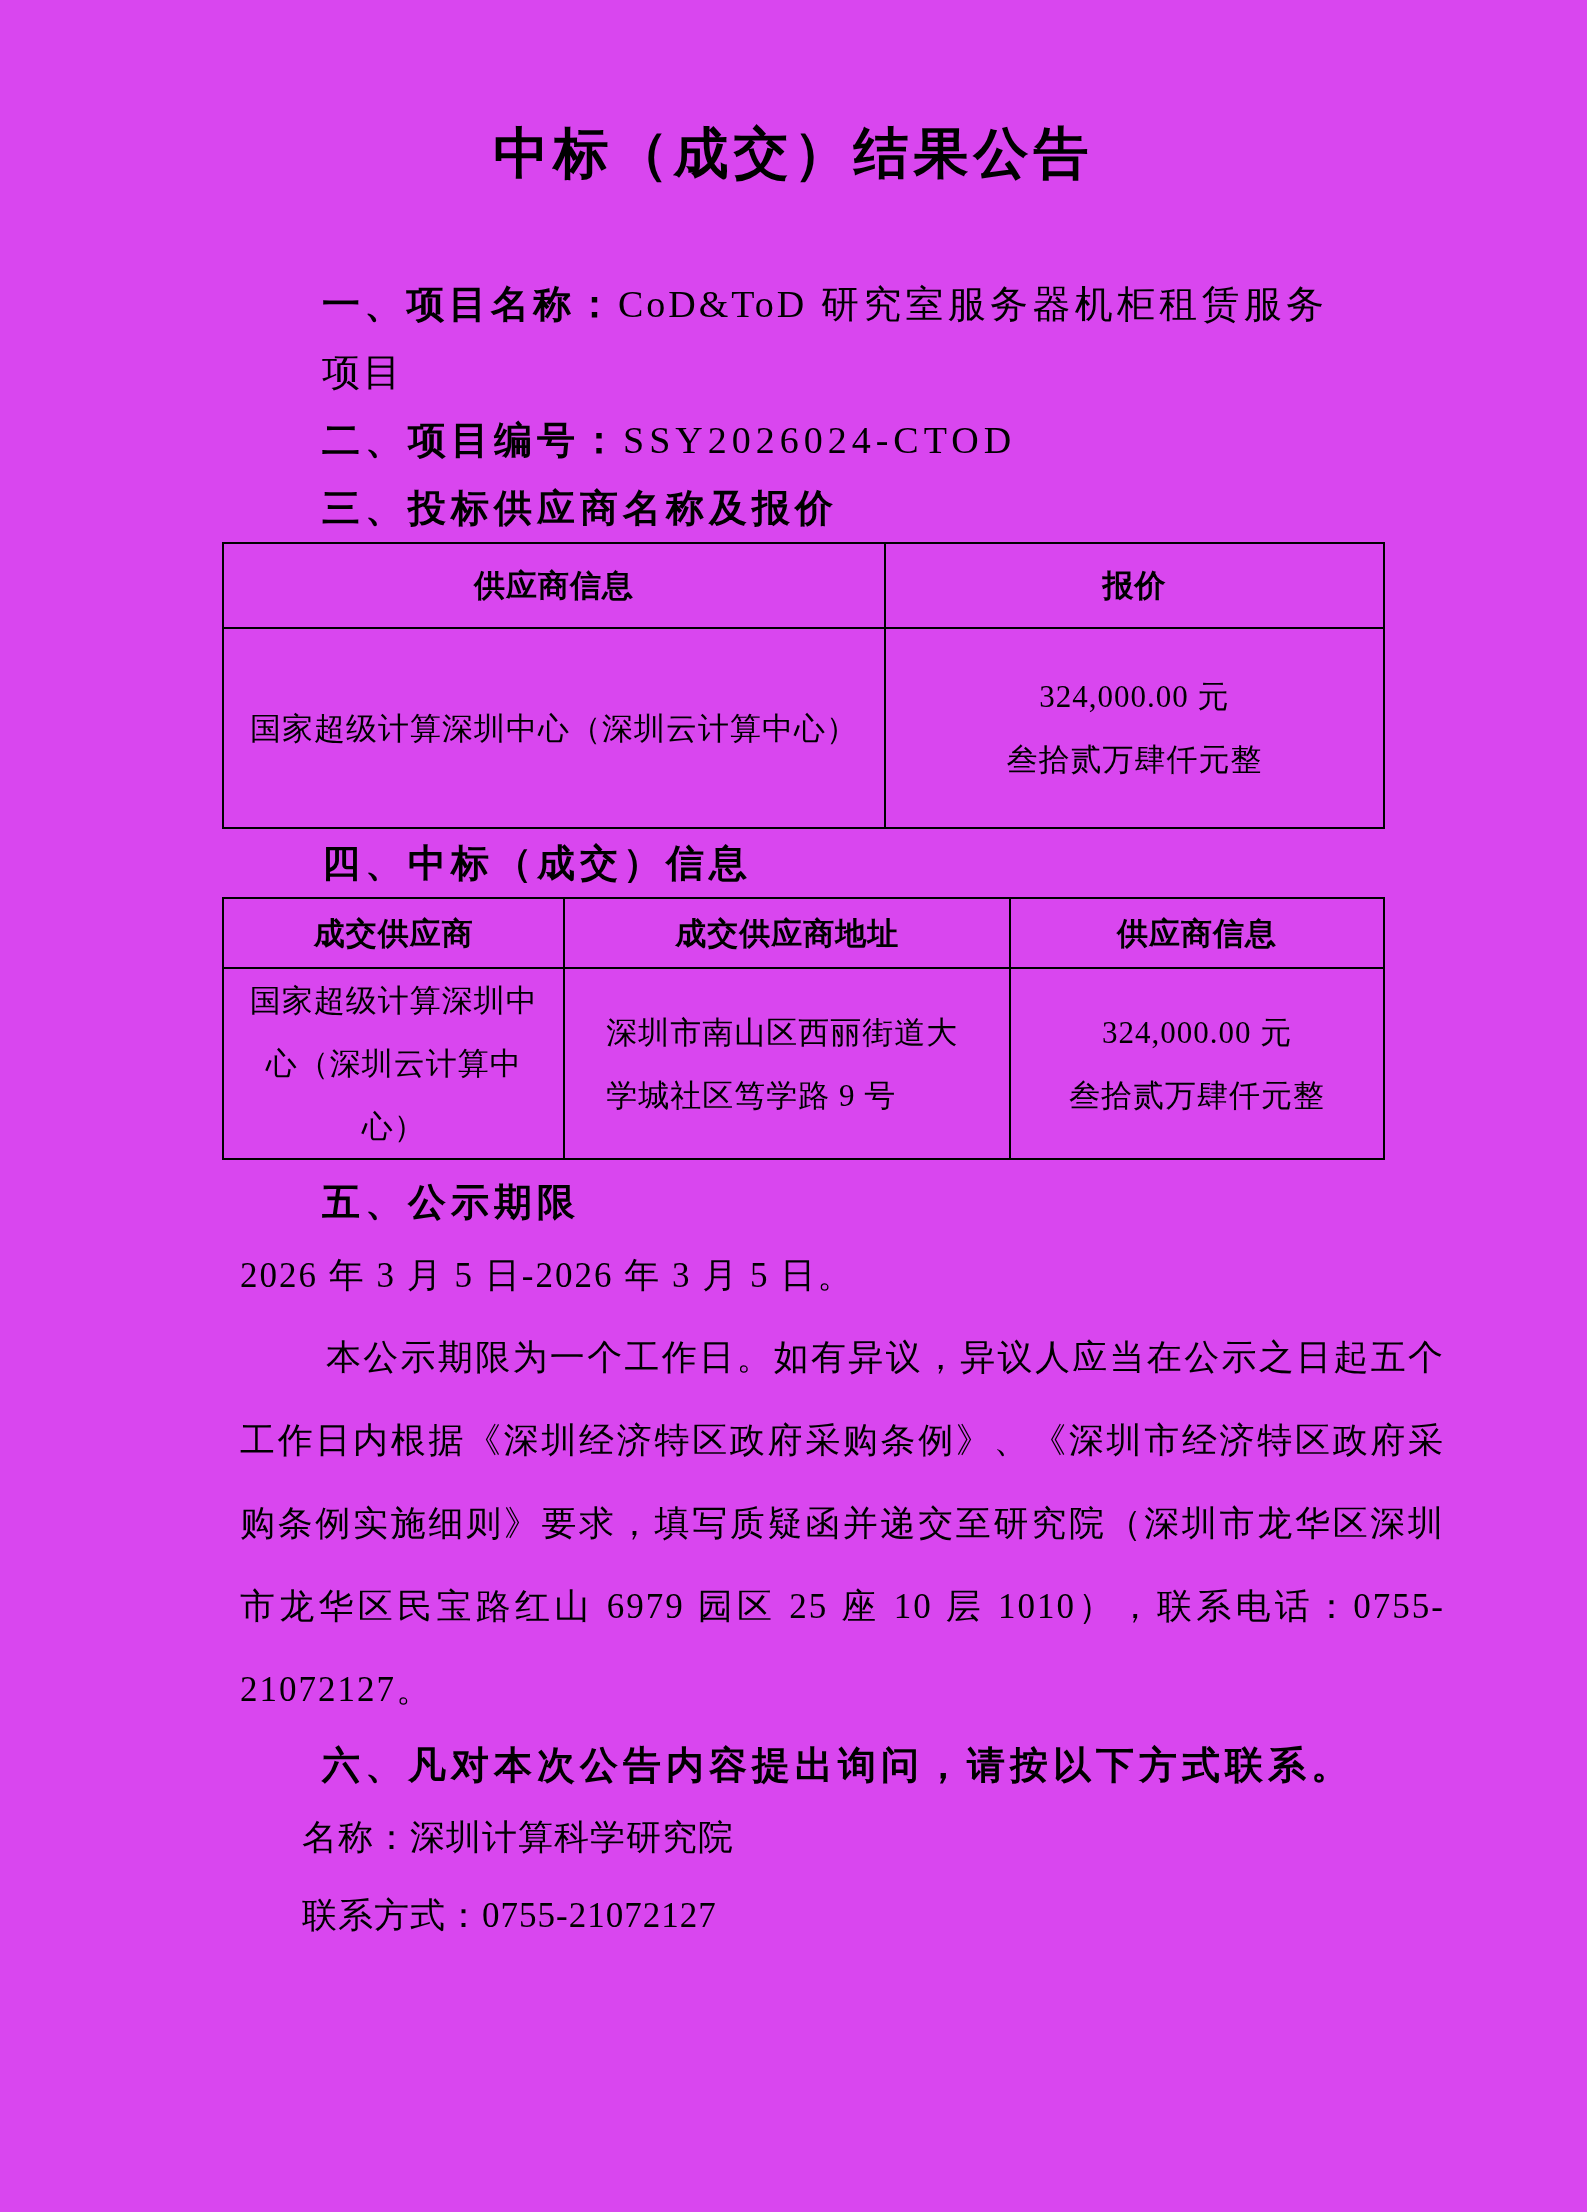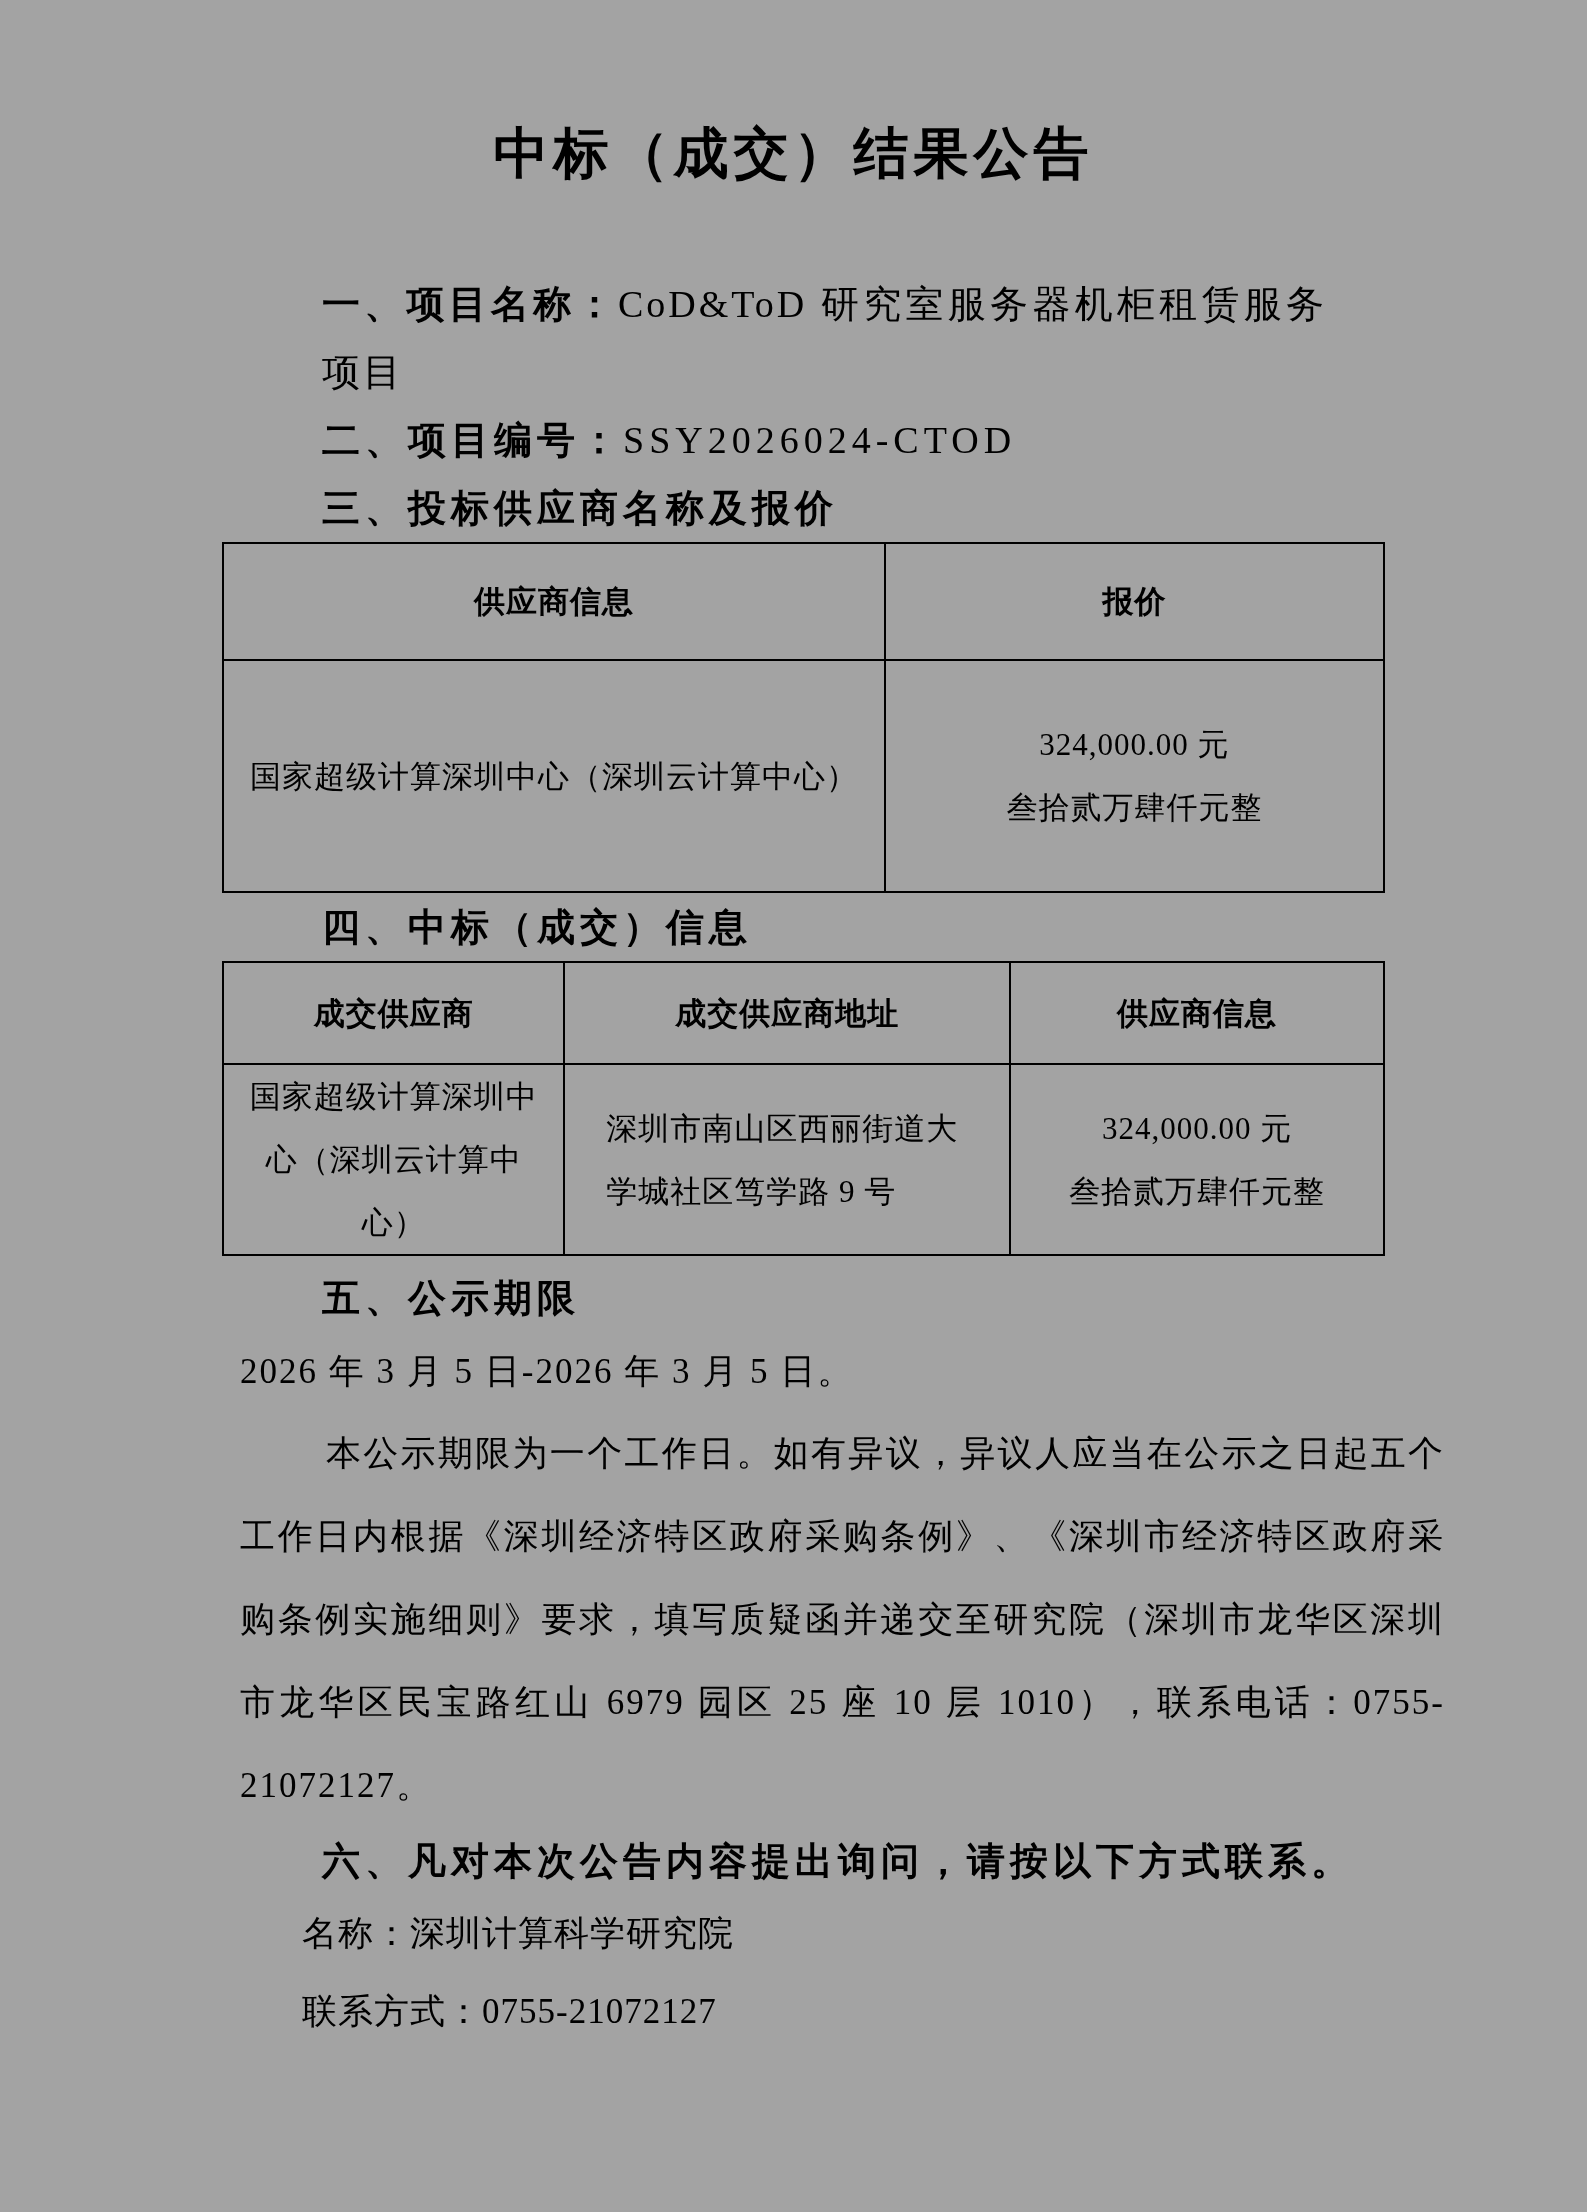--- a/index.html
+++ b/index.html
@@ -13,21 +13,21 @@
     overflow: hidden;
     color: #000000;
     font-family: "Liberation Serif", "DejaVu Serif", serif;
     -webkit-font-smoothing: antialiased;
   }
   .page {
     box-sizing: border-box;
     width: 1587px;
     height: 2212px;
     padding: 120px 142px 0 222px;
-    background: #a3a3a3;
+    background: #d946ef;
   }
   
   .doc-title {
     position: relative;
     left: -40px;
     margin: 0 0 84px 0;
     text-align: center;
     font-family: "Liberation Sans", "DejaVu Sans", sans-serif;
     font-weight: 700;
     font-size: 55px;
@@ -59,21 +59,21 @@
     width: 1163px;
     border-collapse: collapse;
     table-layout: fixed;
     font-size: 31px;
     letter-spacing: 1px;
   }
   table.grid th, table.grid td {
     border: 2px solid #000000;
     text-align: center;
     vertical-align: middle;
-    padding: 16px;
+    padding: 0;
     line-height: 63px;
   }
   table.grid th {
     font-family: "Liberation Serif", "DejaVu Serif", serif;
     font-weight: 700;
   }
   .t1 th { height: 83px; }
   .t1 td { height: 198px; }
   .t2 th { height: 68px; }
   .t2 td { height: 156px; }

